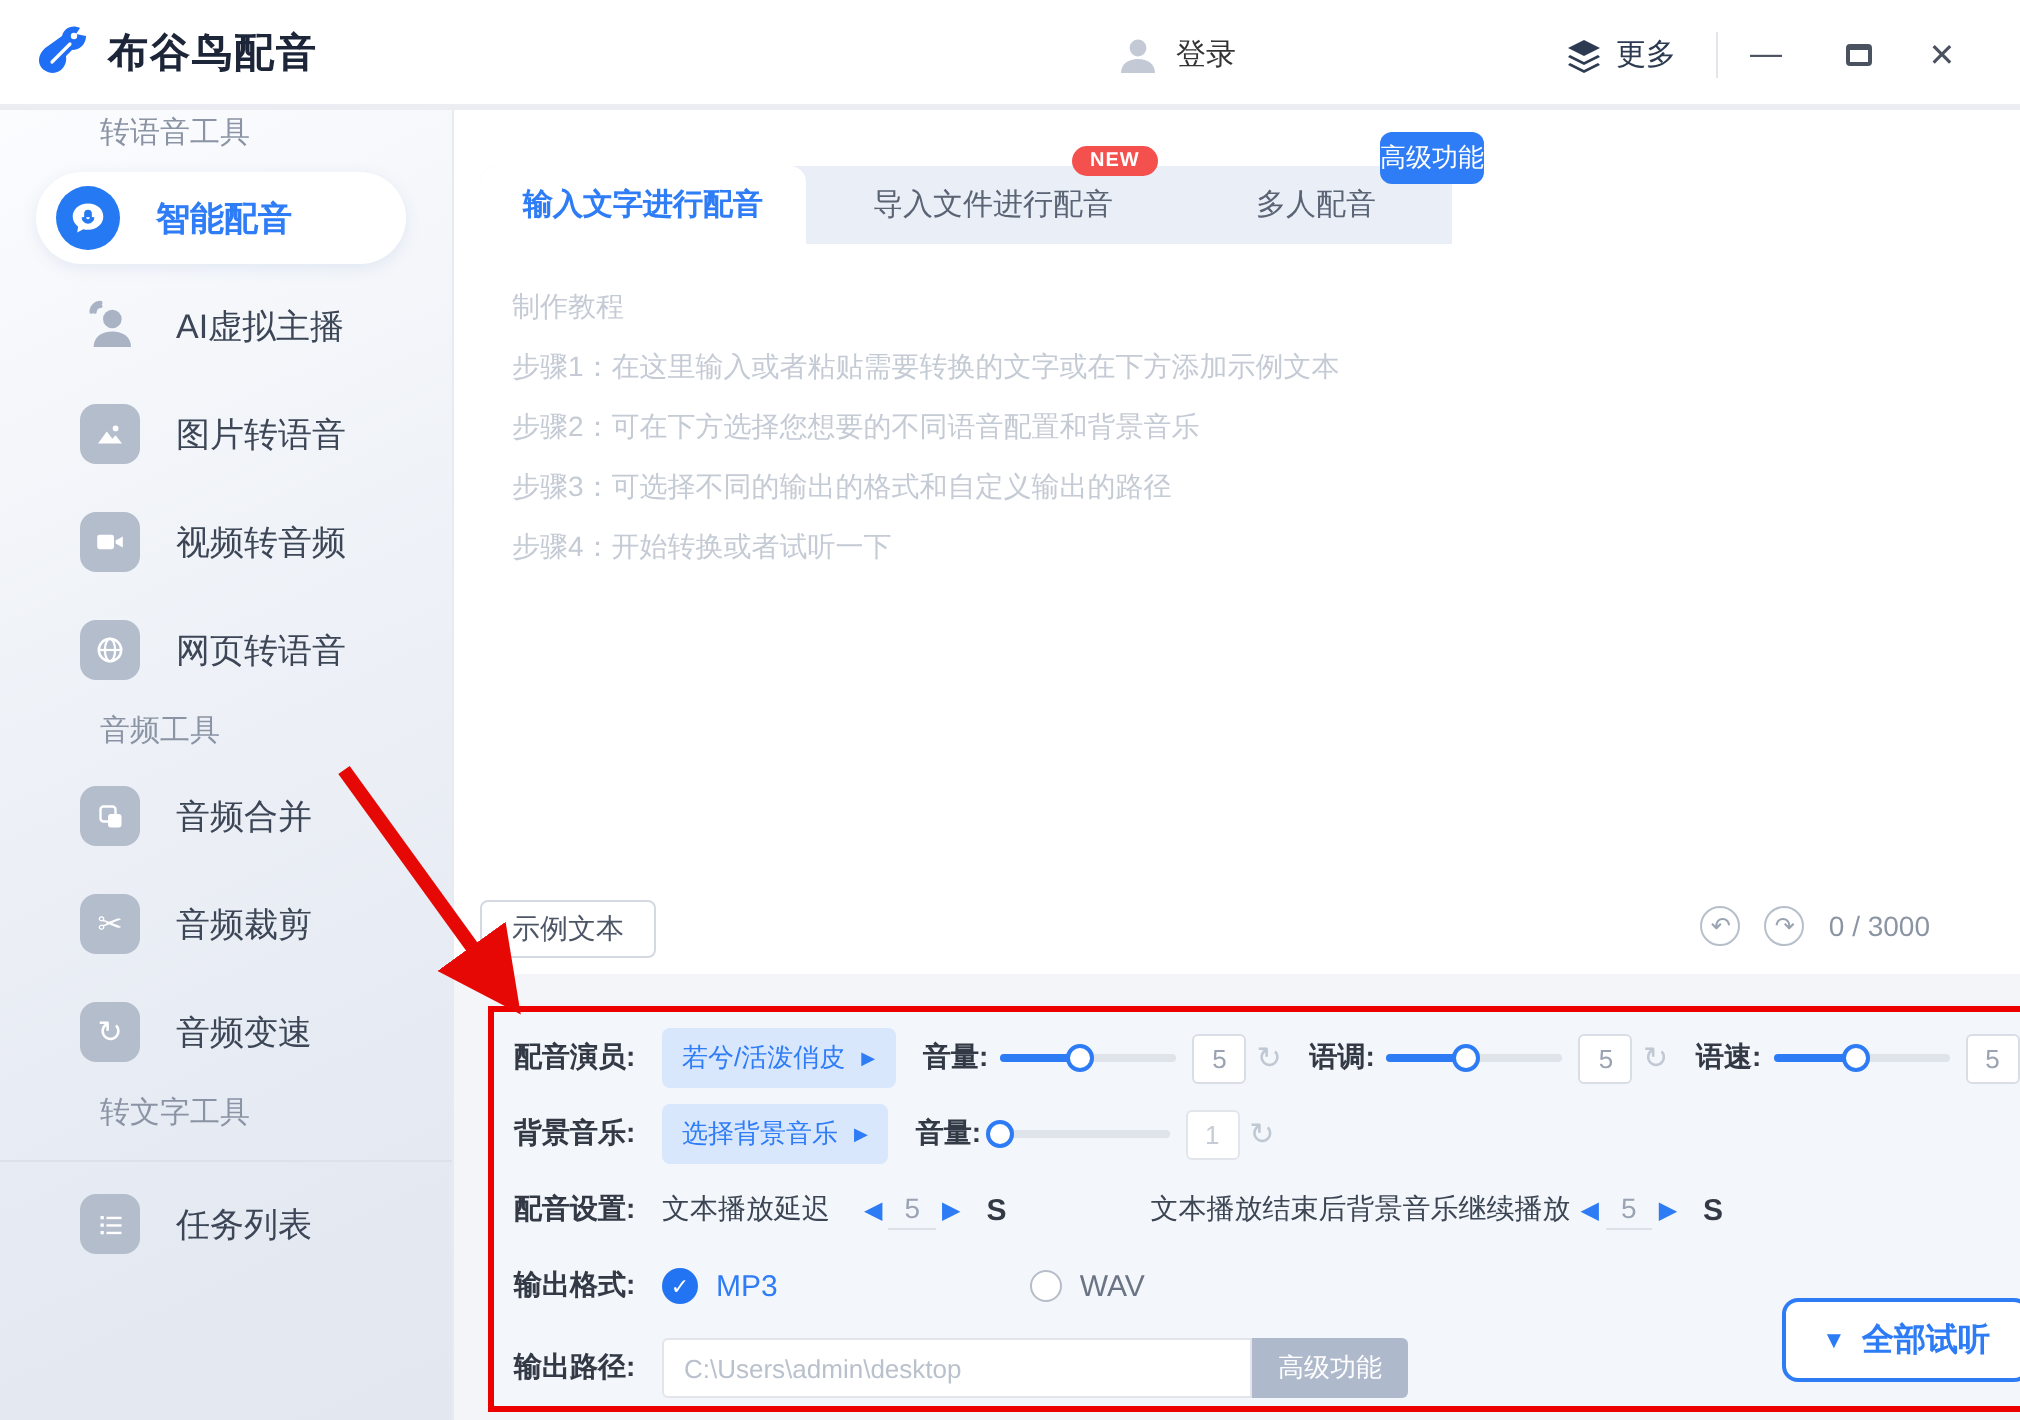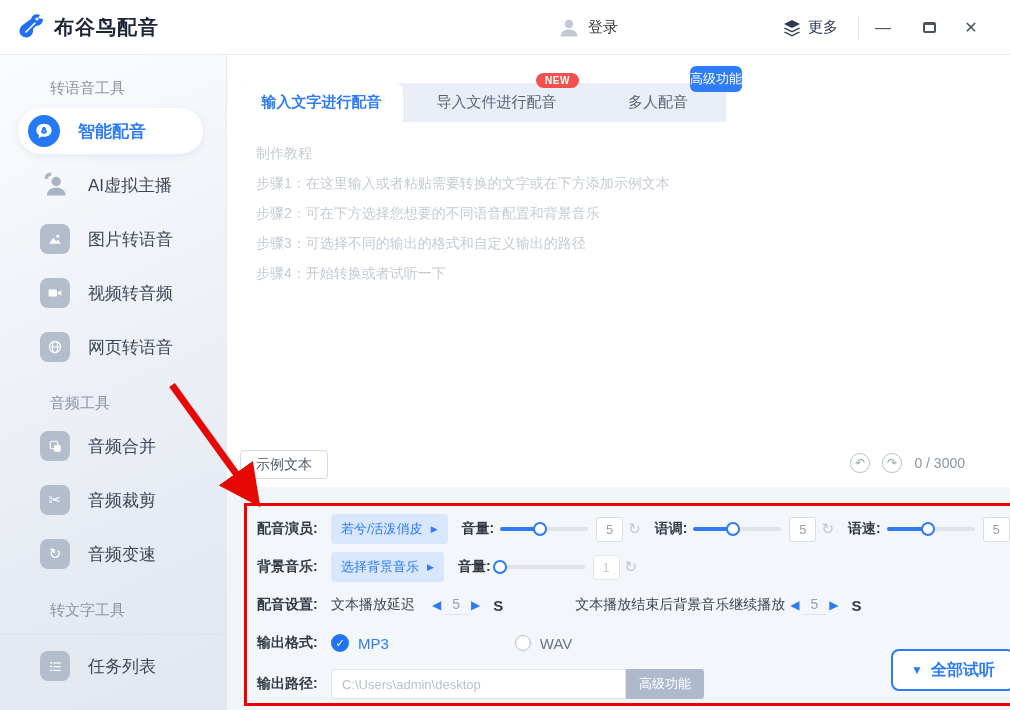--- a/index.html
+++ b/index.html
@@ -2,40 +2,40 @@
 <html><head>
 <meta charset="utf-8">
 <style>
   * { margin:0; padding:0; box-sizing:border-box; }
   html,body { width:1010px; height:710px; }
   body { font-family:"Liberation Sans","DejaVu Sans",sans-serif; background:#fff; overflow:hidden; }
   .app { position:relative; width:1010px; height:710px; background:#fff; overflow:hidden; }
 
   
   .titlebar { position:absolute; left:0; top:0; width:1010px; height:55px; background:#fff;
-              border-bottom:1px solid #15803d; border-bottom-color:#ecedf2; display:flex; align-items:center; }
+              border-bottom:3px solid #15803d; border-bottom-color:#ecedf2; display:flex; align-items:center; }
   .logo-wrap { display:flex; align-items:center; margin-left:16px; gap:8px; }
   .app-title { font-size:20px; font-weight:700; color:#1d2638; letter-spacing:1px; }
   .login-wrap { position:absolute; left:558px; top:0; height:55px; display:flex; align-items:center; gap:8px; }
   .login-text { font-size:15px; color:#333; }
   .more-wrap { position:absolute; left:782px; top:0; height:55px; display:flex; align-items:center; gap:6px; }
   .more-text { font-size:15px; color:#2c3a52; }
   .tb-divider { position:absolute; left:858px; top:16px; width:1px; height:23px; background:#e2e5ea; }
   .winbtn { position:absolute; top:0; height:55px; width:34px; display:flex; align-items:center; justify-content:center;
             color:#4a5260; font-size:16px; cursor:pointer; }
   .winbtn.min { left:866px; }
   .winbtn.max { left:912px; }
   .winbtn.close { left:954px; }
   .max-box { width:13px; height:11px; border:2px solid #4a5260; border-radius:2px; border-top-width:3px; }
 
   
   .sidebar { position:absolute; left:0; top:55px; width:227px; height:655px;
              background:linear-gradient(155deg,#fbfcfe 0%,#f0f3f8 35%,#e7ebf3 70%,#e2e7f0 100%);
              border-right:1px solid #e7eaf0; }
-  .side-section { font-size:15px; color:#8b94a5; padding-left:50px; margin-top:24px; margin-bottom:10px; }
+  .side-section { font-size:15px; color:#8b94a5; padding-left:50px; margin-top:2px; margin-bottom:10px; }
   .side-item { display:flex; align-items:center; gap:18px; height:46px; padding-left:40px; margin:8px 0; cursor:pointer; }
   .side-item .glabel { font-size:17px; color:#3c4656; }
   .side-item.active { background:#fff; border-radius:25px; margin-left:18px; width:185px; padding-left:10px;
                       box-shadow:0 2px 8px rgba(90,120,180,0.12); }
   .side-item.active .glabel { color:#2e7cf6; font-weight:600; }
   .g-ico { width:30px; height:30px; border-radius:8px; background:#b4bdcc; display:flex; align-items:center; justify-content:center;
            color:#fff; font-size:15px; flex:0 0 auto; }
   .g-ico.round { border-radius:50%; background:#2579f2; width:32px; height:32px; }
   .g-ico.bare { background:transparent; color:#a6b0c1; }
   .side-divider { height:1px; background:#dde2ea; margin:14px 0 6px 0; }

